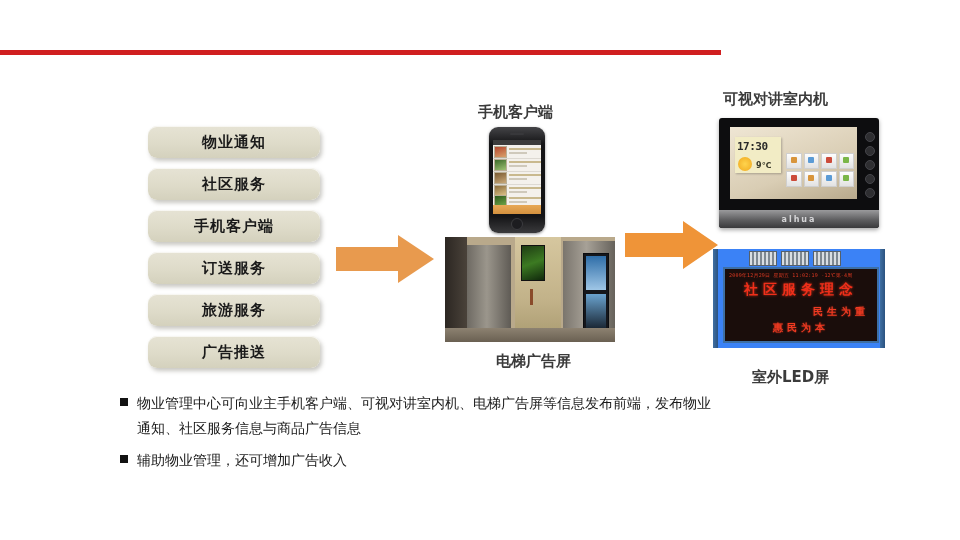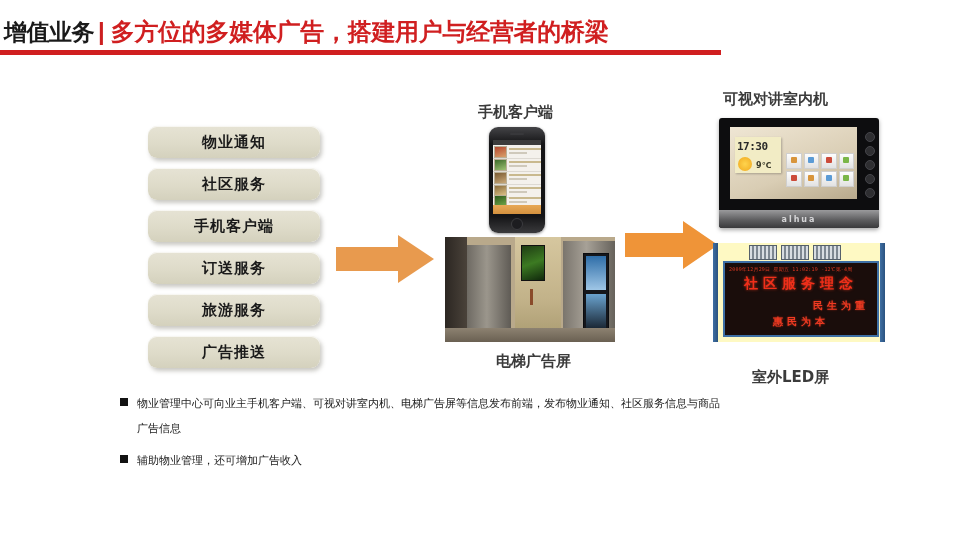--- a/index.html
+++ b/index.html
@@ -326,24 +326,24 @@
   #elev-adtall-bot { position:absolute; left:2px; top:40px; width:20px; height:34px;
     background: linear-gradient(180deg,#6aa3cf,#1b2836); }
   #elev-floor { position:absolute; left:0; bottom:0; width:170px; height:14px;
     background: linear-gradient(180deg,#8d8271,#6a6052); }
   #elev-strip { position:absolute; left:85px; top:52px; width:3px; height:16px; background:#8a4b2a; }
 
   
   #led {
     position: absolute;
     left: 713px;
-    top: 243px;
+    top: 249px;
     width: 172px;
     height: 99px;
-    background: #fef9c3;
+    background: #3b82f6;
     overflow: hidden;
   }
   #led-frame {
     position: absolute;
     left: 10px;
     top: 18px;
     width: 152px;
     height: 72px;
     background: #1a0d0b;
     border: 2px solid #3d6fa5;
@@ -418,35 +418,30 @@
   .bullet-mark {
     width: 8px;
     height: 8px;
     background: #121212;
     margin-top: 7px;
     margin-right: 9px;
     flex: 0 0 auto;
   }
   .bullet-text {
     font-family: Liberation Sans, sans-serif;
-    font-size: 11px;
+    font-size: 14px;
     line-height: 25px;
     color: #1a1a1a;
     max-width: 585px;
   }
 </style>
 </head>
 <body>
 
 <div id="header">
-  <div id="title-row">
-    <span id="title-kicker">增值业务</span>
-    <span id="title-divider">|</span>
-    <span id="title-main">多方位的多媒体广告，搭建用户与经营者的桥梁</span>
-  </div>
   <div id="title-rule"></div>
 </div>
 
 <div id="menu-list">
   <div class="menu-btn">
     <span class="menu-btn-label">物业通知</span>
   </div>
   <div class="menu-btn">
     <span class="menu-btn-label">社区服务</span>
   </div>

